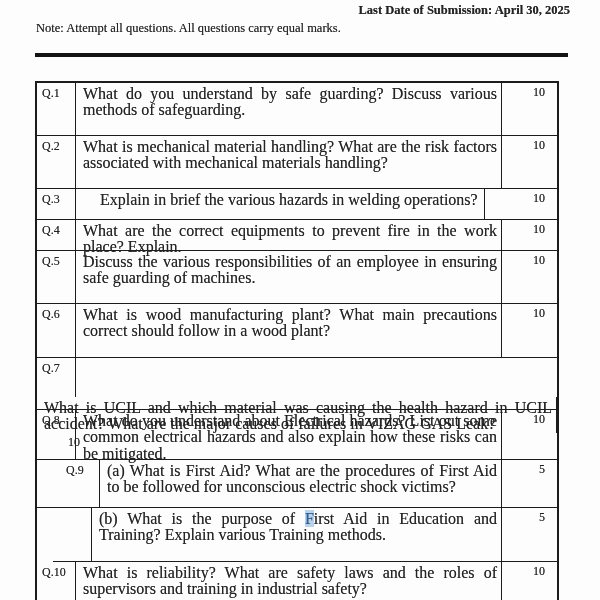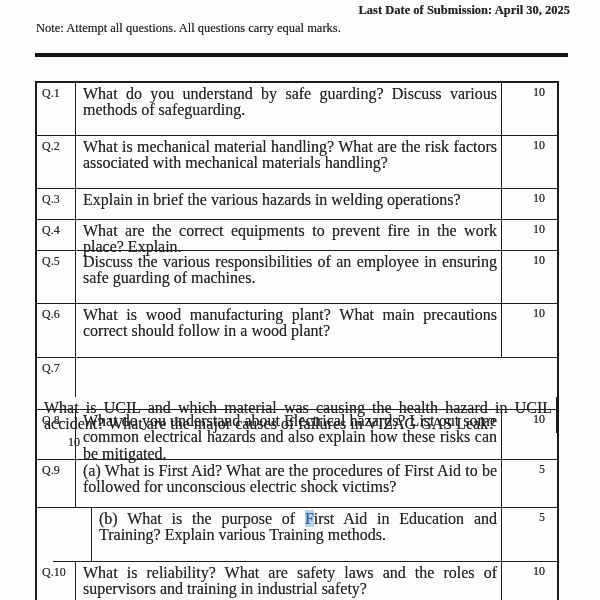--- a/index.html
+++ b/index.html
@@ -98,21 +98,21 @@
     <div class="cell qtext-cell">What do you understand by safe guarding? Discuss various methods of safeguarding.</div>
     <div class="cell marks-cell">10</div>
   </div>
 
   <div class="q-row" style="height:53px;">
     <div class="cell qno-cell">Q.2</div>
     <div class="cell qtext-cell">What is mechanical material handling? What are the risk factors associated with mechanical materials handling?</div>
     <div class="cell marks-cell">10</div>
   </div>
 
-  <div class="q-row" style="height:31px;">
+  <div class="q-row" style="height:31px;gap:17px;">
     <div class="cell qno-cell">Q.3</div>
     <div class="cell qtext-cell">Explain in brief the various hazards in welding operations?</div>
     <div class="cell marks-cell">10</div>
   </div>
 
   <div class="q-row" style="height:31px;">
     <div class="cell qno-cell">Q.4</div>
     <div class="cell qtext-cell">What are the correct equipments to prevent fire in the work place? Explain.</div>
     <div class="cell marks-cell">10</div>
   </div>
@@ -134,21 +134,21 @@
     <div class="cell qtext-cell">What is UCIL and which material was causing the health hazard in UCIL accident? What are the major causes of failures in VIZAG GAS Leak?</div>
     <div class="cell marks-cell">10</div>
   </div>
 
   <div class="q-row" style="height:50px;">
     <div class="cell qno-cell">Q.8</div>
     <div class="cell qtext-cell">What do you understand about Electrical hazards? List out some common electrical hazards and also explain how these risks can be mitigated.</div>
     <div class="cell marks-cell">10</div>
   </div>
 
-  <div class="q-row" style="height:48px;">
+  <div class="q-row" style="height:48px;padding-left:24px;">
     <div class="cell qno-cell">Q.9</div>
     <div class="cell qtext-cell">(a) What is First Aid? What are the procedures of First Aid to be followed for unconscious electric shock victims?</div>
     <div class="cell marks-cell">5</div>
   </div>
 
   <div class="q-row" style="height:54px;margin-left:16px;">
     <div class="cell qno-cell"></div>
     <div class="cell qtext-cell"><span>(b) What is the purpose of </span><span class="hl-char">F</span><span>irst Aid in Education and Training? Explain various Training methods.</span></div>
     <div class="cell marks-cell">5</div>
   </div>

